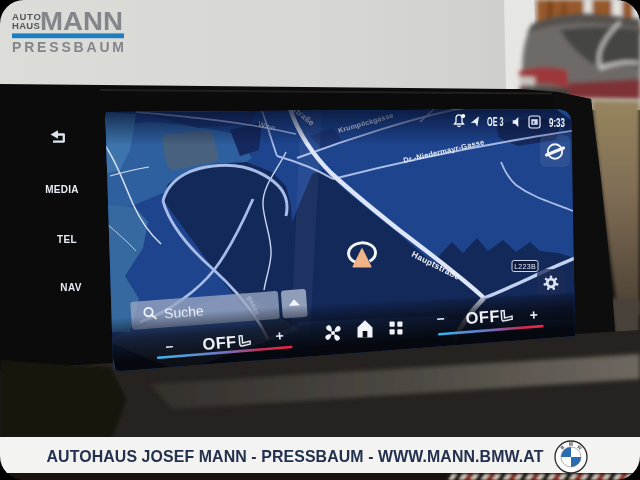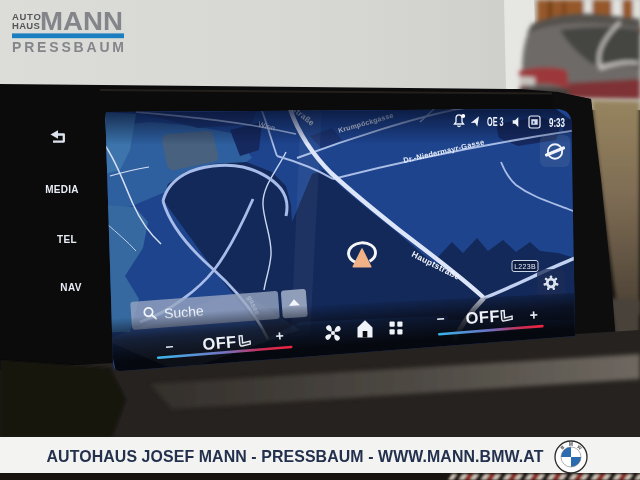--- a/index.html
+++ b/index.html
@@ -1,16 +1,16 @@
 <!DOCTYPE html>
 <html><head>
 <meta charset="utf-8">
 <style>
   html,body{margin:0;padding:0;background:#000;}
-  #stage{position:relative;width:640px;height:480px;overflow:hidden;font-family:"Liberation Sans",sans-serif;}
+  #stage{position:relative;width:640px;height:480px;overflow:hidden;font-family:"Liberation Sans",sans-serif;border-radius:24px;}
   svg{display:block;}
 </style>
 </head>
 <body>
 <div id="stage">
 <svg width="640" height="480" viewBox="0 0 640 480" xmlns="http://www.w3.org/2000/svg">
 <defs>
   <linearGradient id="wallg" x1="0" y1="0" x2="1" y2="0">
     <stop offset="0" stop-color="#dcddd8"></stop>
     <stop offset="0.55" stop-color="#d6d7d2"></stop>

